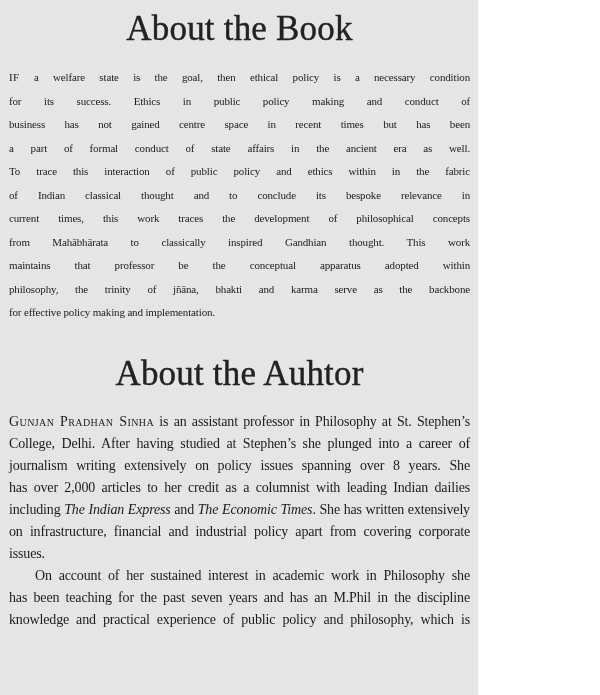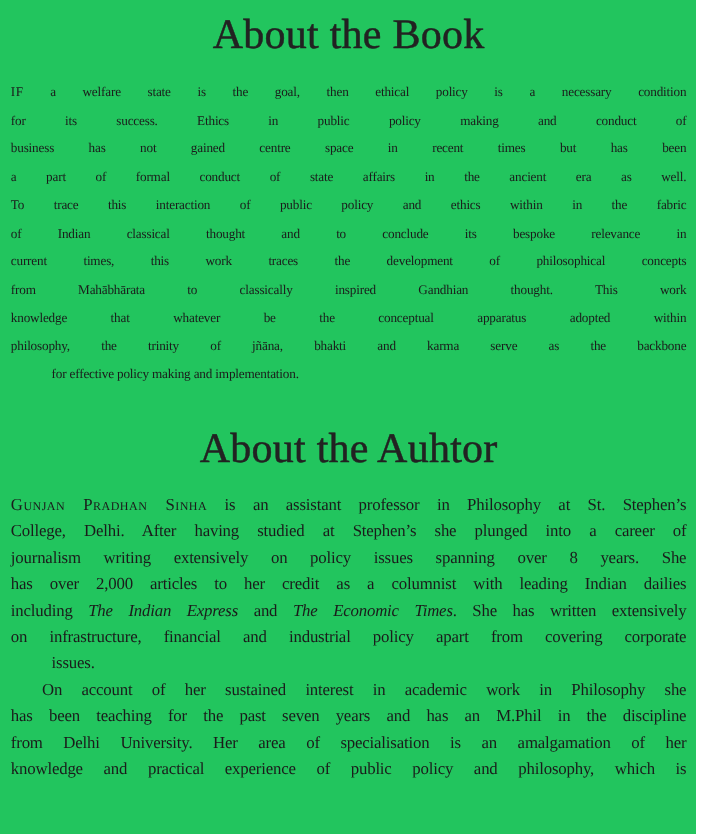--- a/index.html
+++ b/index.html
@@ -2,25 +2,25 @@
 <html><head>
 <meta charset="utf-8">
 <style>
   html, body {
     margin: 0;
     padding: 0;
     background: #ffffff;
   }
   .page {
     position: relative;
-    width: 580px;
+    width: 478px;
     height: 695px;
     box-sizing: border-box;
     padding: 8px 8px 0 9px;
-    background: #22c55e;
+    background: #e5e5e5;
     color: #1b1b1b;
     font-family: "Liberation Serif", "DejaVu Serif", serif;
     overflow: hidden;
   }
   .section-title {
     margin: 0;
     font-size: 35px;
     font-weight: normal;
     line-height: 42px;
     text-align: center;
@@ -45,21 +45,20 @@
     line-height: 22px;
   }
   .line {
     text-align: justify;
     text-align-last: justify;
     white-space: normal;
   }
   .line.end {
     text-align: right;
     text-align-last: left;
-    margin-left: 34px;
   }
   .seg-lead {
     letter-spacing: 0.4px;
   }
   .seg-smallcaps {
     font-variant: small-caps;
     letter-spacing: 0.4px;
   }
   .seg-italic {
     font-style: italic;
@@ -78,34 +77,33 @@
 
   <div class="body-text body-book">
       <div class="line"><span class="seg-lead">IF</span><span class="seg-plain"> a welfare state is the goal, then ethical policy is a necessary condition</span></div>
       <div class="line"><span class="seg-plain">for its success. Ethics in public policy making and conduct of</span></div>
       <div class="line"><span class="seg-plain">business has not gained centre space in recent times but has been</span></div>
       <div class="line"><span class="seg-plain">a part of formal conduct of state affairs in the ancient era as well.</span></div>
       <div class="line"><span class="seg-plain">To trace this interaction of public policy and ethics within in the fabric</span></div>
       <div class="line"><span class="seg-plain">of Indian classical thought and to conclude its bespoke relevance in</span></div>
       <div class="line"><span class="seg-plain">current times, this work traces the development of philosophical concepts</span></div>
       <div class="line"><span class="seg-plain">from Mahābhārata to classically inspired Gandhian thought. This work</span></div>
-      <div class="line"><span class="seg-plain">knowledge that whatever be the conceptual apparatus adopted within</span></div>
+      <div class="line"><span class="seg-plain">maintains that professor be the conceptual apparatus adopted within</span></div>
       <div class="line"><span class="seg-plain">philosophy, the trinity of jñāna, bhakti and karma serve as the backbone</span></div>
       <div class="line end"><span class="seg-plain">for effective policy making and implementation.</span></div>
     </div>
 
   <h1 class="section-title title-author">About the Auhtor</h1>
 
   <div class="body-text body-author">
       <div class="line"><span class="seg-smallcaps">Gunjan Pradhan Sinha</span><span class="seg-plain"> is an assistant professor in Philosophy at St. Stephen’s</span></div>
       <div class="line"><span class="seg-plain">College, Delhi. After having studied at Stephen’s she plunged into a career of</span></div>
       <div class="line"><span class="seg-plain">journalism writing extensively on policy issues spanning over 8 years. She</span></div>
       <div class="line"><span class="seg-plain">has over 2,000 articles to her credit as a columnist with leading Indian dailies</span></div>
       <div class="line"><span class="seg-plain">including </span><span class="seg-italic">The Indian Express</span><span class="seg-plain"> and </span><span class="seg-italic">The Economic Times</span><span class="seg-plain">. She has written extensively</span></div>
       <div class="line"><span class="seg-plain">on infrastructure, financial and industrial policy apart from covering corporate</span></div>
       <div class="line end"><span class="seg-plain">issues.</span></div>
       <div class="line"><span class="seg-indent"></span><span class="seg-plain">On account of her sustained interest in academic work in Philosophy she</span></div>
       <div class="line"><span class="seg-plain">has been teaching for the past seven years and has an M.Phil in the discipline</span></div>
-      <div class="line"><span class="seg-plain">from Delhi University. Her area of specialisation is an amalgamation of her</span></div>
       <div class="line"><span class="seg-plain">knowledge and practical experience of public policy and philosophy, which is</span></div>
     </div>
 
 </div>
 
 </body></html>

